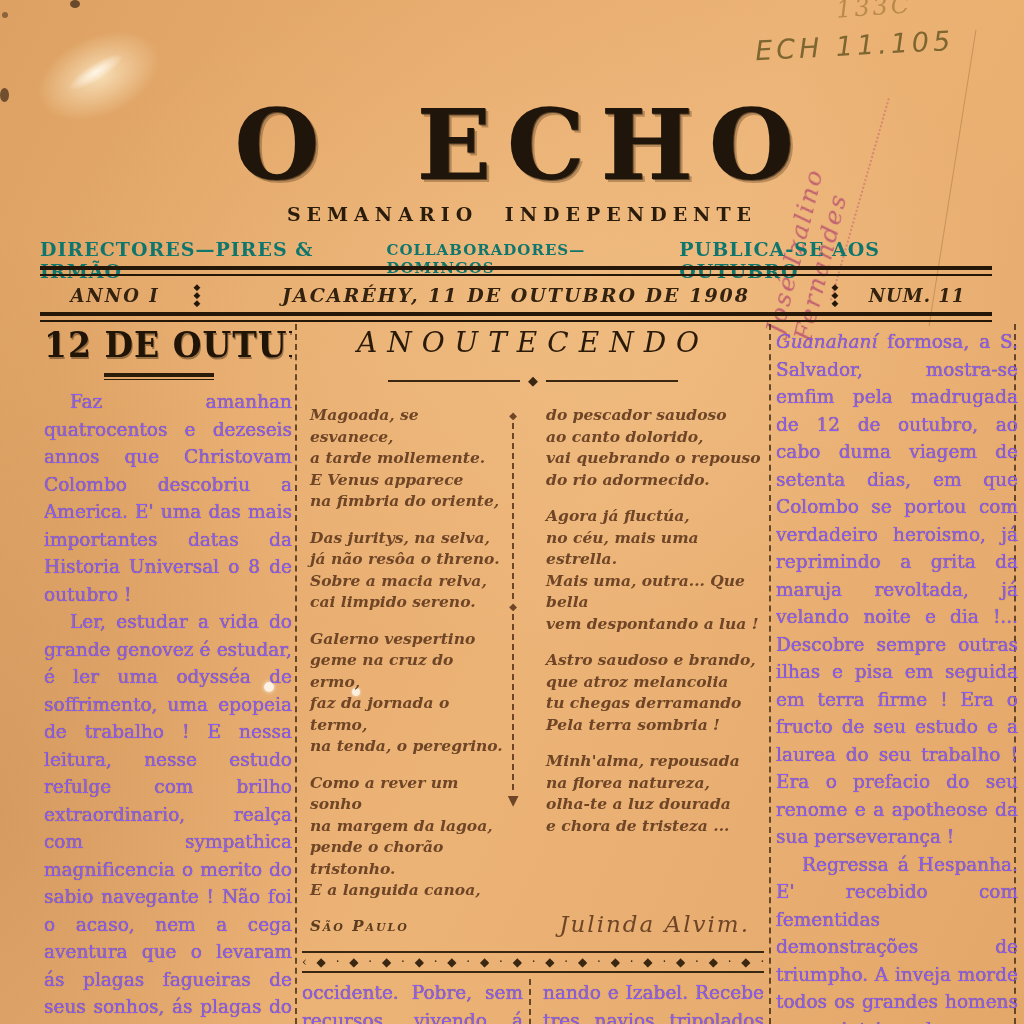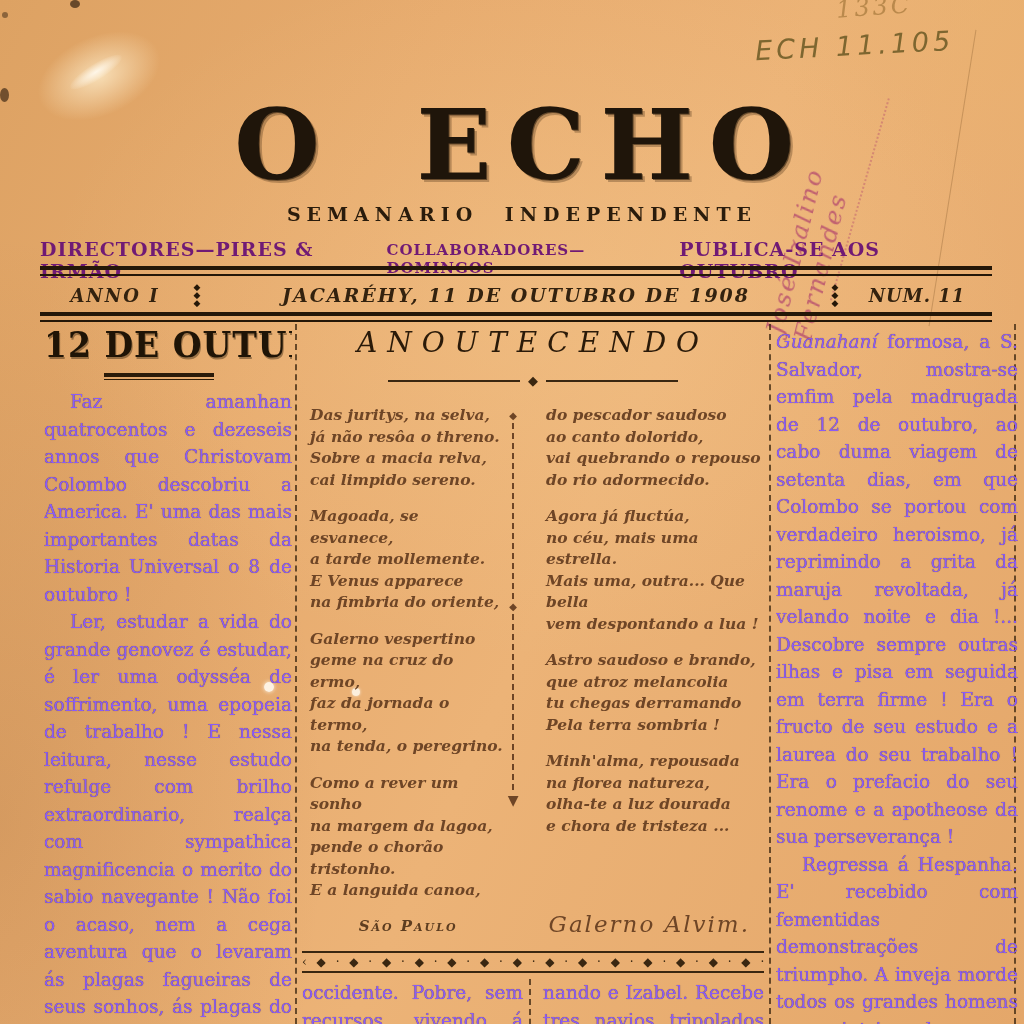--- a/index.html
+++ b/index.html
@@ -24,21 +24,21 @@
   .owner-squiggle{top:300px;left:830px;width:210px;height:0;
     border-top:2px dotted rgba(186,84,110,.45);transform-origin:0 0;transform:rotate(-74deg);}
   .crease{top:28px;left:952px;width:1px;height:300px;background:rgba(120,78,36,.30);
     transform:rotate(9deg);}
   .masthead{top:96px;left:212px;width:620px;text-align:center;color:#1f150a;
     font-size:98px;font-weight:bold;letter-spacing:.16em;word-spacing:.32em;line-height:1;
     text-shadow:3px 3px 0 rgba(62,40,16,.30), 1px 1px 0 rgba(30,18,6,.55);}
   .subtitle{top:203px;left:212px;width:620px;text-align:center;color:#2a1c0c;
     font-size:19px;font-weight:bold;letter-spacing:6px;word-spacing:14px;}
   .topline{top:238px;left:40px;width:952px;display:flex;justify-content:space-between;
-    align-items:baseline;color:#701a75;font-weight:bold;}
+    align-items:baseline;color:#0f766e;font-weight:bold;}
   .topline .big{font-size:19px;letter-spacing:1px;}
   .topline .small{font-size:15px;letter-spacing:1px;position:relative;top:-1px;}
   .rule2a{top:266px;left:40px;width:952px;height:4px;border-top:4px solid #241708;
     border-bottom:2px solid #241708;}
   .dateline{top:280px;left:40px;width:952px;height:30px;display:flex;align-items:center;
     color:#33220f;font-style:italic;font-weight:bold;}
   .dl-anno{width:150px;text-align:center;font-size:18px;letter-spacing:2px;}
   .dl-date{flex:1;text-align:center;font-size:19px;letter-spacing:2px;}
   .dl-num{width:150px;text-align:center;font-size:18px;letter-spacing:1px;}
   .diamonds{font-size:9px;line-height:8px;white-space:pre-line;color:#241708;
@@ -71,21 +71,21 @@
   .poem-col{font-style:italic;font-weight:bold;font-size:15.5px;line-height:21.5px;
     color:#6e4526;}
   .poem-col.left{width:198px;padding-left:8px;}
   .poem-col.right{width:220px;padding-left:26px;}
   .stanza{white-space:pre-line;margin-bottom:15px;}
   .poem-orn{width:14px;display:flex;flex-direction:column;align-items:center;
     color:#6e4526;font-size:10px;padding-top:6px;}
   .poem-orn .bar{flex:1;border-left:2px dashed #6e4526;width:0;margin:2px 0;}
   .poem-orn .arrow{font-size:14px;}
   .poem-place{font-size:15px;letter-spacing:2px;color:#5d3d20;font-variant:small-caps;
-    font-weight:bold;margin-top:4px;text-align:center;}
+    font-weight:bold;margin-top:4px;}
   .poem-sig{text-align:right;font-style:italic;font-size:23px;color:#6e4526;
     padding-right:14px;margin-top:-26px;letter-spacing:2px;}
   .orn-row{margin:14px 0 6px;border-top:2px solid #3a2711;border-bottom:2px solid #3a2711;
     text-align:center;font-size:12px;letter-spacing:3px;color:#3a2711;padding:2px 0;
     white-space:nowrap;overflow:hidden;}
   .lower-cols{display:flex;}
   .lower-col{width:224px;}
   .lower-col.rt{padding-left:12px;}
   .lower-div{border-left:2px dashed rgba(58,38,16,.75);width:0;margin-left:6px;}
   
@@ -155,28 +155,28 @@
 
 </div>
 
 <div class="abs col col2">
   <div class="poem-title">ANOUTECENDO</div>
   <div class="poem-divider">
     <span class="dot">◆</span>
   </div>
   <div class="poem-cols">
     <div class="poem-col left">
+      <div class="stanza">Magoada, se esvanece,
+a tarde mollemente.
+E Venus apparece
+na fimbria do oriente,</div>
       <div class="stanza">Das juritys, na selva,
 já não resôa o threno.
 Sobre a macia relva,
 cai limpido sereno.</div>
-      <div class="stanza">Magoada, se esvanece,
-a tarde mollemente.
-E Venus apparece
-na fimbria do oriente,</div>
       <div class="stanza">Galerno vespertino
 geme na cruz do ermo,
 faz da jornada o termo,
 na tenda, o peregrino.</div>
       <div class="stanza">Como a rever um sonho
 na margem da lagoa,
 pende o chorão tristonho.
 E a languida canoa,</div>
       <div class="poem-place">São Paulo</div>
     </div>
@@ -199,21 +199,21 @@
       <div class="stanza">Astro saudoso e brando,
 que atroz melancolia
 tu chegas derramando
 Pela terra sombria !</div>
       <div class="stanza">Minh'alma, repousada
 na florea natureza,
 olha-te a luz dourada
 e chora de tristeza ...</div>
     </div>
   </div>
-  <div class="poem-sig">Galerno Alvim.</div>
+  <div class="poem-sig">Julinda Alvim.</div>
   <div class="orn-row">‹ ◆ · ◆ · ◆ · ◆ · ◆ · ◆ · ◆ · ◆ · ◆ · ◆ · ◆ · ◆ · ◆ · ◆ · ◆ · ◆ · ◆ · ◆ ›</div>
   <div class="lower-cols body-text">
     <div class="lower-col">
       <p>occidente. Pobre, sem recursos, vivendo á custa dos mappas geographicos que fazia, porém conscio da existencia dessa terra : espirito que o talento e a cultura illuminavam, dirigiu-se o intrepido marean-</p>
     </div>
     <div class="lower-div"></div>
     <div class="lower-col rt">
       <p>nando e Izabel. Recebe tres navios tripolados por cento e vinte homens e singra mar em fóra.</p>
 
     </div>

